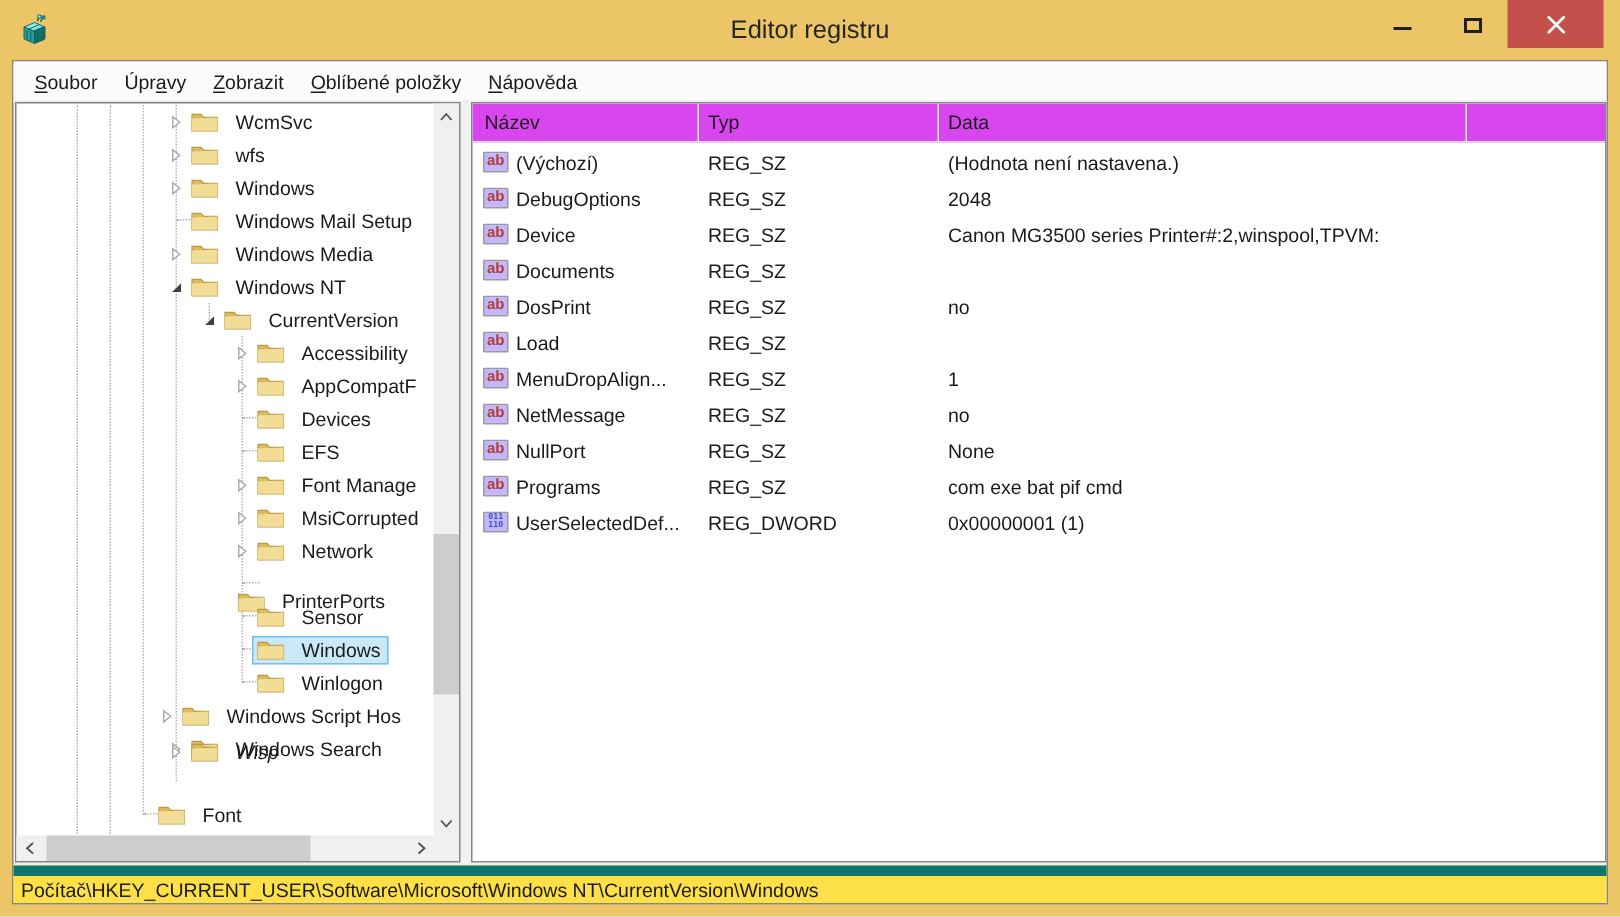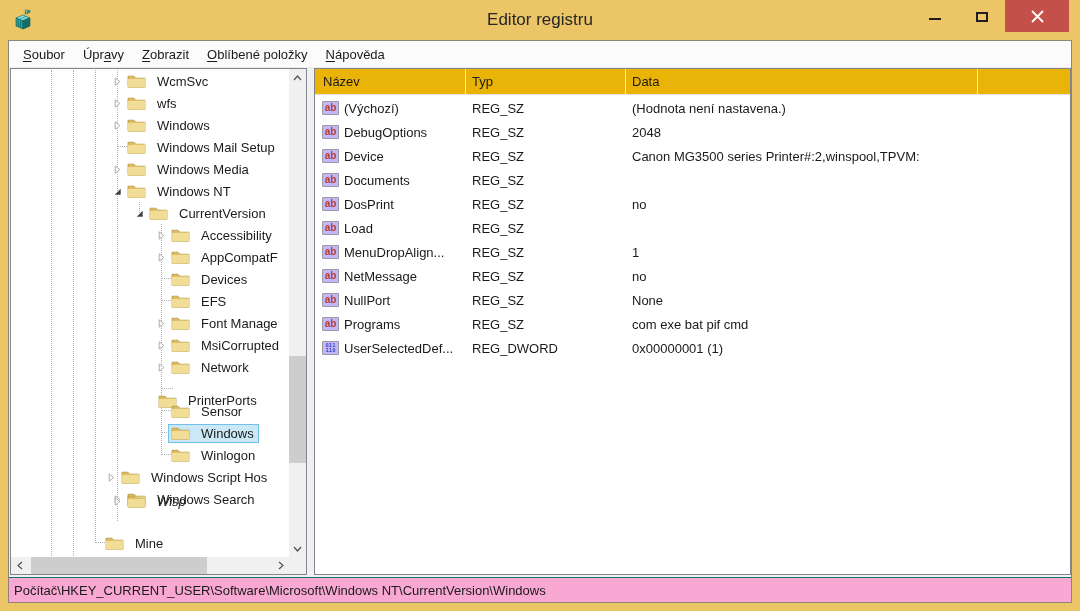--- a/index.html
+++ b/index.html
@@ -38,36 +38,36 @@
   .titem{display:inline-flex;align-items:center;gap:11px;padding:1px 4px 1px 2px;border:1px solid transparent;}
   .trow.sel .titem{background:#cbe8f6;border-color:#70c0e7;}
   .folder{display:inline-flex;flex:none;}
   
   .vscroll{position:absolute;right:0;top:0;width:17px;height:488px;background:#f0f0f0;}
   .vthumb{position:absolute;left:0;top:287px;width:17px;height:107px;background:#cdcdcd;}
   .hscroll{position:absolute;left:0;bottom:0;width:295px;height:17px;background:#f0f0f0;}
   .hthumb{position:absolute;left:20px;top:0;width:176px;height:17px;background:#cdcdcd;}
   .sbtn{position:absolute;width:17px;height:17px;display:flex;align-items:center;justify-content:center;}
   
-  .lheader{position:absolute;left:0;top:0;width:755px;height:26px;background:#eab308;border-bottom:1px solid #e3e3e3;display:flex;font-size:13px;}
+  .lheader{position:absolute;left:0;top:0;width:755px;height:26px;background:#d946ef;border-bottom:1px solid #e3e3e3;display:flex;font-size:13px;}
   .hc{display:flex;align-items:center;border-right:1px solid #e7ebee;overflow:hidden;}
   .hc.n{width:151px;padding-left:8px;}
   .hc.t{width:160px;padding-left:6px;}
   .hc.d{width:352px;padding-left:6px;}
   .hc.rest{flex:1;border-right:none;}
   .lrows{position:absolute;left:0;top:27px;width:755px;}
   .lrow{height:24px;display:flex;align-items:center;font-size:13px;}
   .c-name{width:151px;padding-left:7px;display:flex;align-items:center;gap:5px;overflow:hidden;white-space:nowrap;}
   .c-type{width:160px;padding-left:6px;overflow:hidden;white-space:nowrap;}
   .c-data{flex:1;padding-left:6px;overflow:hidden;white-space:nowrap;}
   .vicon{width:17px;height:14px;flex:none;border:1px solid #9b9b9b;background:#c4b5fd;border-radius:1px;display:inline-flex;align-items:center;justify-content:center;}
   .vicon.s{color:#b0402f;font-weight:bold;font-size:10px;line-height:10px;}
   .vicon.d{flex-direction:column;color:#3b4fc0;font-family:"DejaVu Sans Mono",monospace;font-size:5.5px;line-height:5px;font-weight:bold;}
   
-  .statusbar{position:absolute;left:0;top:536px;width:100%;height:25px;background:#f9a8d4;display:flex;align-items:center;padding-left:5px;font-size:13px;border-top:1px solid #0f766e;}
+  .statusbar{position:absolute;left:0;top:536px;width:100%;height:25px;background:#fde047;display:flex;align-items:center;padding-left:5px;font-size:13px;border-top:7px solid #0f766e;}
 </style>
 </head>
 <body>
 
 <div class="window">
 
   <div class="titlebar">
     <span class="app-icon">
       <svg width="22" height="22" viewBox="0 0 22 22">
         <path d="M3 9 L10 6 L17 9 L10 12 Z" fill="#8ae6e0" stroke="#0d5f5c" stroke-width="0.6"></path>
@@ -432,21 +432,21 @@
           <div class="hconn" style="left: 84px; top: 472px;"></div>
           <div class="trow" style="top: 462px; left: 78px;">
             <span class="arrow"></span>
             <span class="titem">
               <span class="folder">
                 <svg width="19" height="14" viewBox="0 0 19 14">
                   <path d="M1 2.2 h6 l1.8 2 h9.2 v9 H1 z" fill="#dfba5d" stroke="#b89a47" stroke-width="0.8"></path>
                   <path d="M1 5 L18 4.4 V13.2 H1 Z" fill="#f1dd96"></path>
                 </svg>
               </span>
-              <span>Mine</span>
+              <span>Font</span>
             </span>
           </div>
         </div>
 
       <div class="vscroll">
         <div class="sbtn" style="left:0;top:0;">
           <svg width="9" height="6" viewBox="0 0 9 6">
               <polyline points="1,5 4.5,1 8,5" fill="none" stroke="#505050" stroke-width="1.2"></polyline>
             </svg>
         </div>

